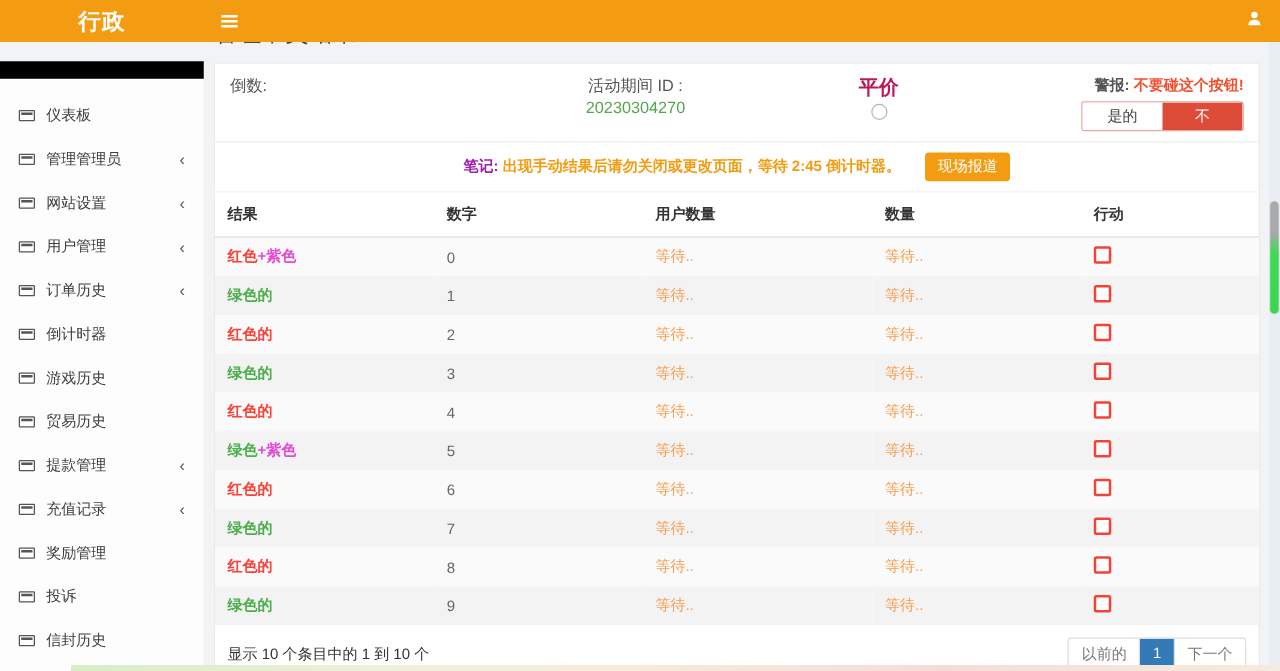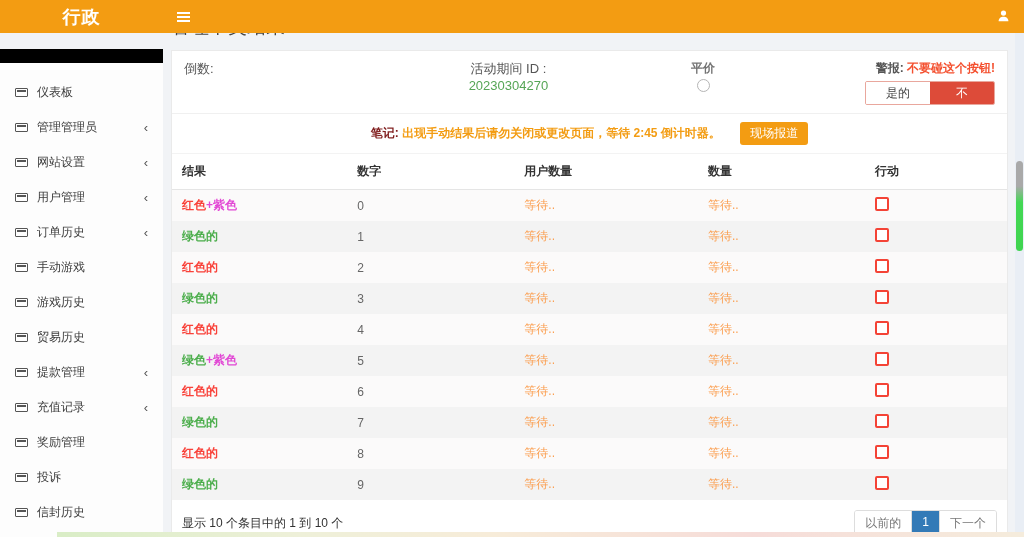--- a/index.html
+++ b/index.html
@@ -45,36 +45,36 @@
 
   
   .info-row { display:flex; padding:9px 12px 8px; }
   .col-countdown { width:25%; }
   .col-period { width:30%; text-align:center; }
   .col-parity { width:18%; text-align:center; }
   .col-alert { flex:1; display:flex; flex-direction:column; align-items:flex-end; }
   .lbl { font-size:13px; color:#555; }
   .countdown-val { font-size:13px; color:#fb4138; }
   .period-val { font-size:13px; color:#55a555; }
-  .parity-lbl { font-size:12px; font-weight:bold; color:#737373; }
+  .parity-lbl { font-size:16px; font-weight:bold; color:#be185d; }
   .radio { display:inline-block; width:13px; height:13px; border:1px solid #b5b5b5;
     border-radius:50%; background:#fff; margin-top:2px; cursor:pointer; }
   .alert-line { font-size:12px; margin-bottom:4px; white-space:nowrap; }
   .alert-label { font-weight:bold; color:#555; }
   .alert-text { font-weight:bold; color:#f4502f; }
   .btn-group { display:flex; border:1px solid #e9a79d; border-radius:2px; overflow:hidden; }
   .btn { width:64px; height:22px; font-size:12px; line-height:22px; text-align:center;
     cursor:pointer; }
   .btn-yes { background:#fff; color:#444; }
   .btn-no { background:#dd4b39; color:#fff; }
 
   
   .note-row { border-top:1px solid #f0f0f0; padding:8px 10px; text-align:center;
     font-size:12px; }
-  .note-label { font-weight:bold; color:#7f1d1d; }
+  .note-label { font-weight:bold; color:#a21caf; }
   .note-text { font-weight:bold; color:#f39c12; }
   .live-btn { display:inline-block; margin-left:16px; background:#f39c12; color:#fff;
     font-size:12px; padding:3px 10px; border-radius:3px; cursor:pointer; }
 
   
   table { width:100%; border-collapse:collapse; font-size:12px; table-layout:fixed; }
   thead th { text-align:left; font-weight:bold; color:#333; padding:9px 10px;
     border-top:1px solid #f3f3f3; border-bottom:1px solid #e5e5e5; }
   tbody td { padding:7px 10px; height:27px; }
   tbody tr:nth-child(odd) { background:#fbfafa; }
@@ -143,21 +143,21 @@
         <span class="menu-label">用户管理</span>
         <span class="chev">‹</span>
       </div>
       <div class="menu-item">
         <span class="menu-icon"></span>
         <span class="menu-label">订单历史</span>
         <span class="chev">‹</span>
       </div>
       <div class="menu-item">
         <span class="menu-icon"></span>
-        <span class="menu-label">手动游戏</span>
+        <span class="menu-label">倒计时器</span>
       </div>
       <div class="menu-item">
         <span class="menu-icon"></span>
         <span class="menu-label">游戏历史</span>
       </div>
       <div class="menu-item">
         <span class="menu-icon"></span>
         <span class="menu-label">贸易历史</span>
       </div>
       <div class="menu-item">

